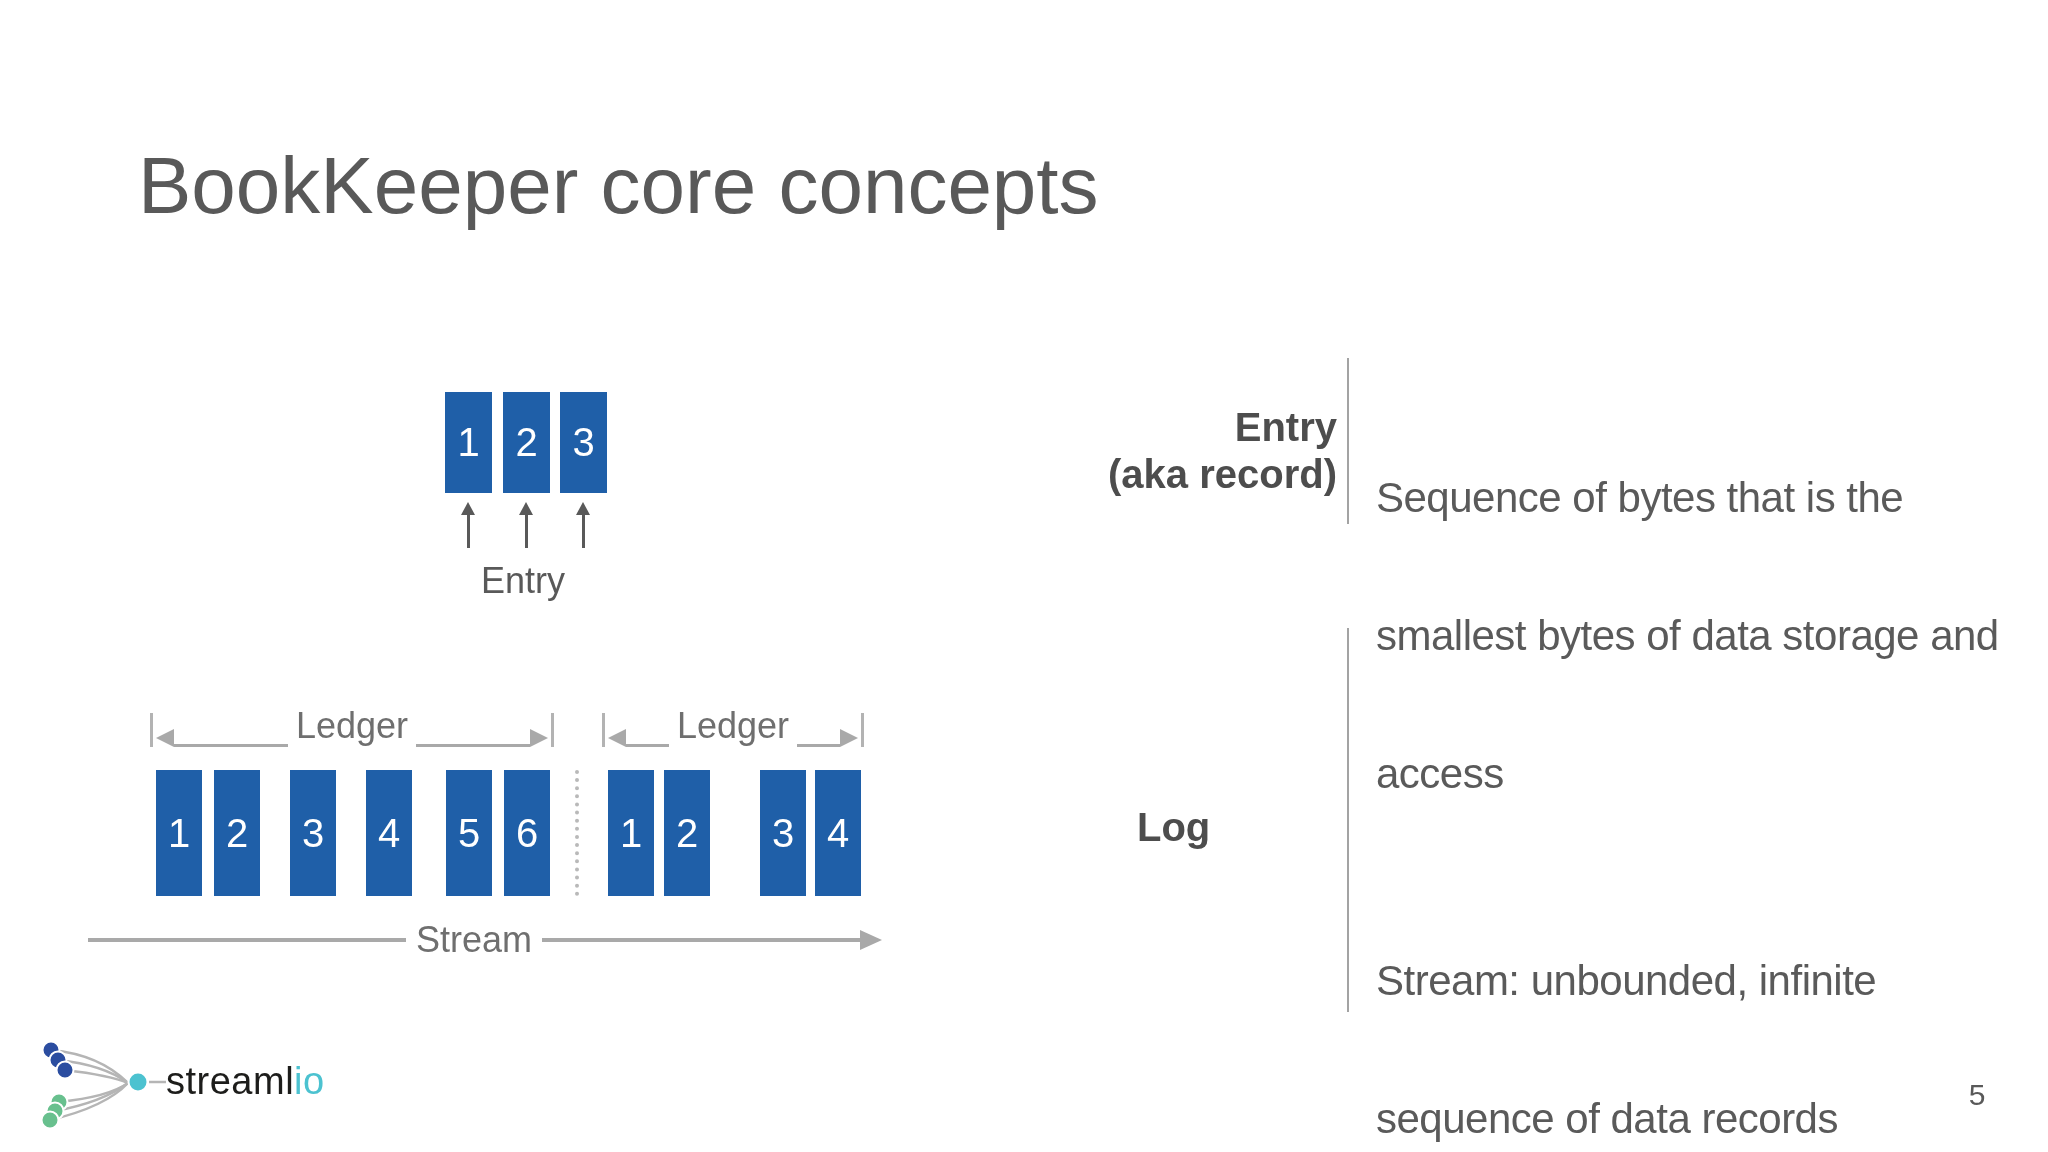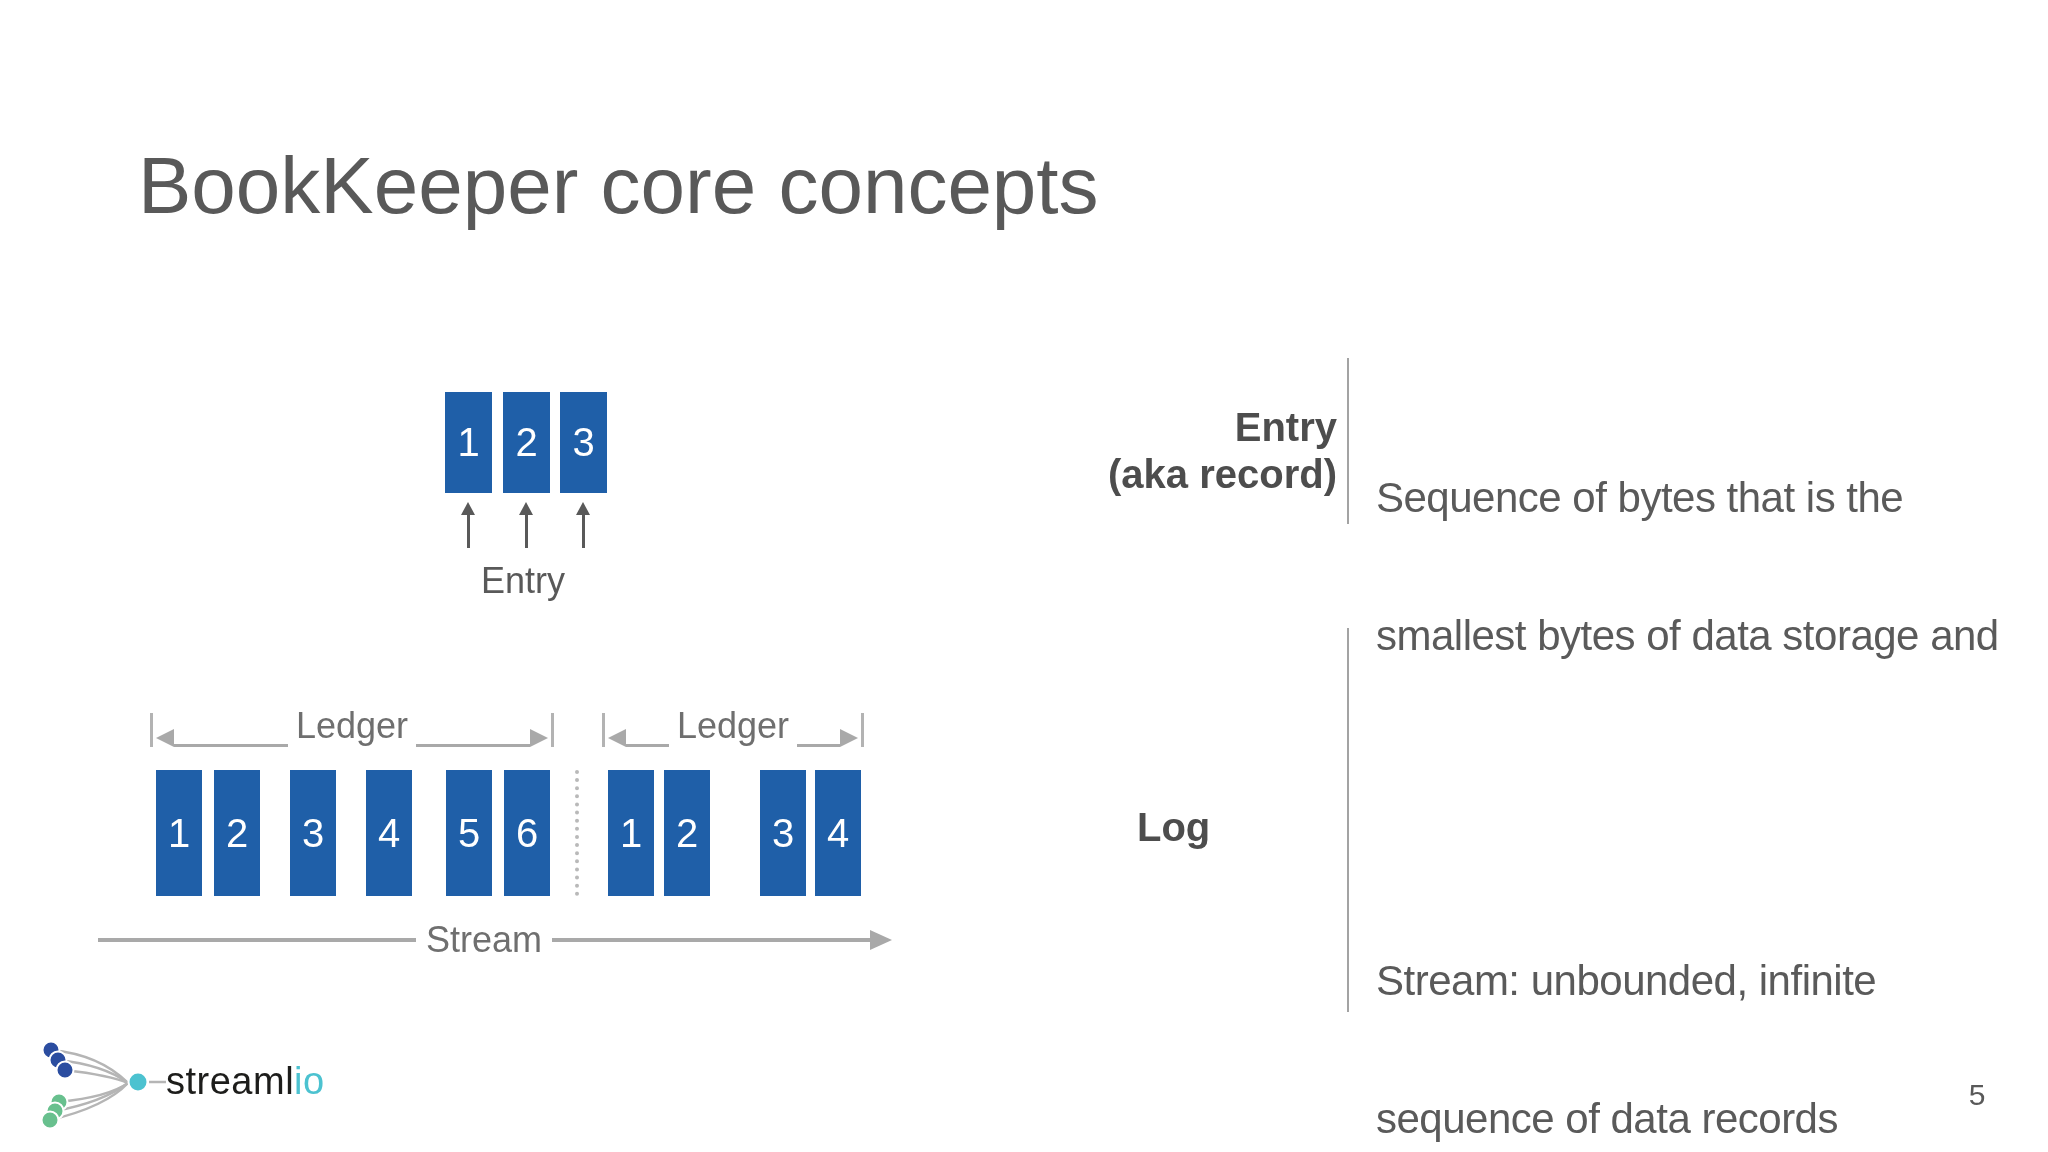--- a/index.html
+++ b/index.html
@@ -87,20 +87,21 @@
   <div class="abs term right" style="right:711px;top:404px;">
     <div>Entry</div>
     <div>(aka record)</div>
   </div>
 
   <div class="abs vdivider" style="top:358px;height:166px;"></div>
 
   <div class="abs def" style="left:1376px;top:383px;">
     <div>Sequence of bytes that is the</div>
     <div>smallest bytes of data storage and</div>
+    <div>access</div>
   </div>
 
   <div class="abs span-arrow" style="left:150px;width:404px;">
     <div class="endbar"></div>
     <div class="tri-l"></div>
     <div class="shaft"></div>
     <div class="lbl">Ledger</div>
     <div class="shaft"></div>
     <div class="tri-r"></div>
     <div class="endbar"></div>
@@ -122,21 +123,21 @@
   <div class="abs bluebox ledger-box" style="left:446px;">5</div>
   <div class="abs bluebox ledger-box" style="left:504px;">6</div>
 
   <div class="abs dotted-sep" style="left:575px;"></div>
 
   <div class="abs bluebox ledger-box" style="left:608px;">1</div>
   <div class="abs bluebox ledger-box" style="left:664px;">2</div>
   <div class="abs bluebox ledger-box" style="left:760px;">3</div>
   <div class="abs bluebox ledger-box" style="left:815px;">4</div>
 
-  <div class="abs stream-arrow" style="left:98px;width:794px;">
+  <div class="abs stream-arrow" style="left:88px;width:794px;">
     <div class="shaft"></div>
     <div class="lbl">Stream</div>
     <div class="shaft"></div>
     <div class="tri-r"></div>
   </div>
 
   <div class="abs term" style="left:1137px;top:804px;width:140px;text-align:left;">Log</div>
 
   <div class="abs vdivider" style="top:628px;height:384px;"></div>
 

